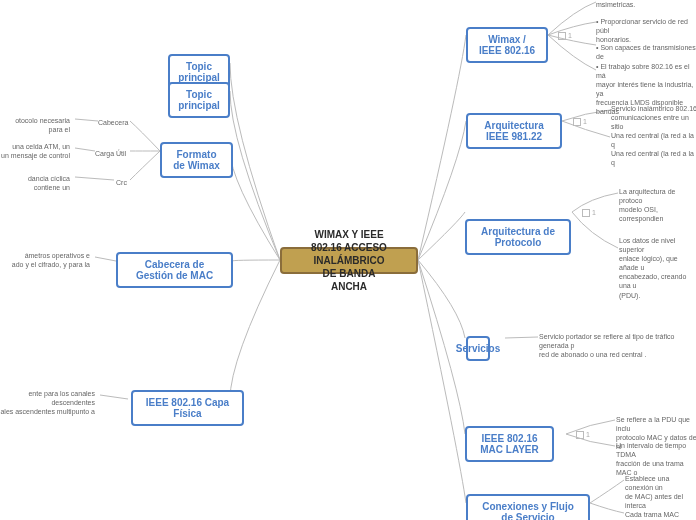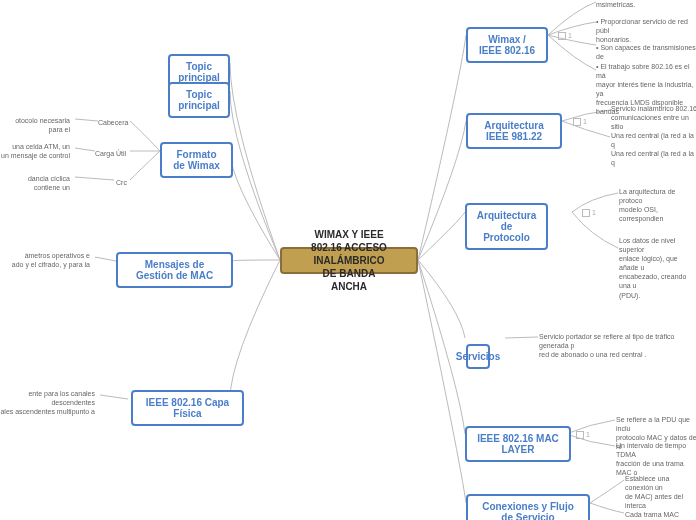--- a/index.html
+++ b/index.html
@@ -60,21 +60,21 @@
 <div class="node blue" style="left:168px;top:54px;width:62px">
     <span>Topic principal</span>
   </div>
 <div class="node blue" style="left:168px;top:82px;width:62px">
     <span>Topic principal</span>
   </div>
 <div class="node blue" style="left:160px;top:142px;width:73px">
     <span>Formato de Wimax</span>
   </div>
 <div class="node blue" style="left:116px;top:252px;width:117px">
-    <span>Mensajes de Gestión de MAC</span>
+    <span>Cabecera de Gestión de MAC</span>
   </div>
 <div class="node blue" style="left:131px;top:390px;width:113px">
     <span>IEEE 802.16 Capa Física</span>
   </div>
 
 <div class="txt txtr" style="left:98px;top:118px">Cabecera</div>
 <div class="txt txtr" style="left:95px;top:149px">Carga Útil</div>
 <div class="txt txtr" style="left:116px;top:178px">Crc</div>
 
 <div class="txt txtr" style="left:0;top:116px;width:70px">otocolo necesaria para el</div>
@@ -82,27 +82,27 @@
 <div class="txt txtr" style="left:0;top:174px;width:70px">dancia cíclica contiene un</div>
 <div class="txt txtr" style="left:0;top:251px;width:90px"><span>ámetros operativos e</span><br><span>ado y el cifrado, y para la</span></div>
 <div class="txt txtr" style="left:0;top:389px;width:95px"><span>ente para los canales descendentes</span><br><span>ales ascendentes multipunto a</span></div>
 
 <div class="node blue" style="left:466px;top:27px;width:82px">
     <span>Wimax / IEEE 802.16</span>
   </div>
 <div class="node blue" style="left:466px;top:113px;width:96px">
     <span>Arquitectura IEEE 981.22</span>
   </div>
-<div class="node blue" style="left:465px;top:203px;width:83px">
+<div class="node blue" style="left:465px;top:219px;width:106px">
     <span>Arquitectura de Protocolo</span>
   </div>
-<div class="node blue" style="left:466px;top:344px;width:17px">
+<div class="node blue" style="left:466px;top:336px;width:17px">
     <span>Servicios</span>
   </div>
-<div class="node blue" style="left:465px;top:426px;width:106px">
+<div class="node blue" style="left:465px;top:426px;width:89px">
     <span>IEEE 802.16 MAC LAYER</span>
   </div>
 <div class="node blue" style="left:466px;top:494px;width:124px">
     <span>Conexiones y Flujo de Servicio</span>
   </div>
 
 <div class="badge" style="left:558px;top:32px"><span class="sq"></span><span>1</span></div>
 <div class="badge" style="left:573px;top:118px"><span class="sq"></span><span>1</span></div>
 <div class="badge" style="left:582px;top:209px"><span class="sq"></span><span>1</span></div>
 <div class="badge" style="left:576px;top:431px"><span class="sq"></span><span>1</span></div>

